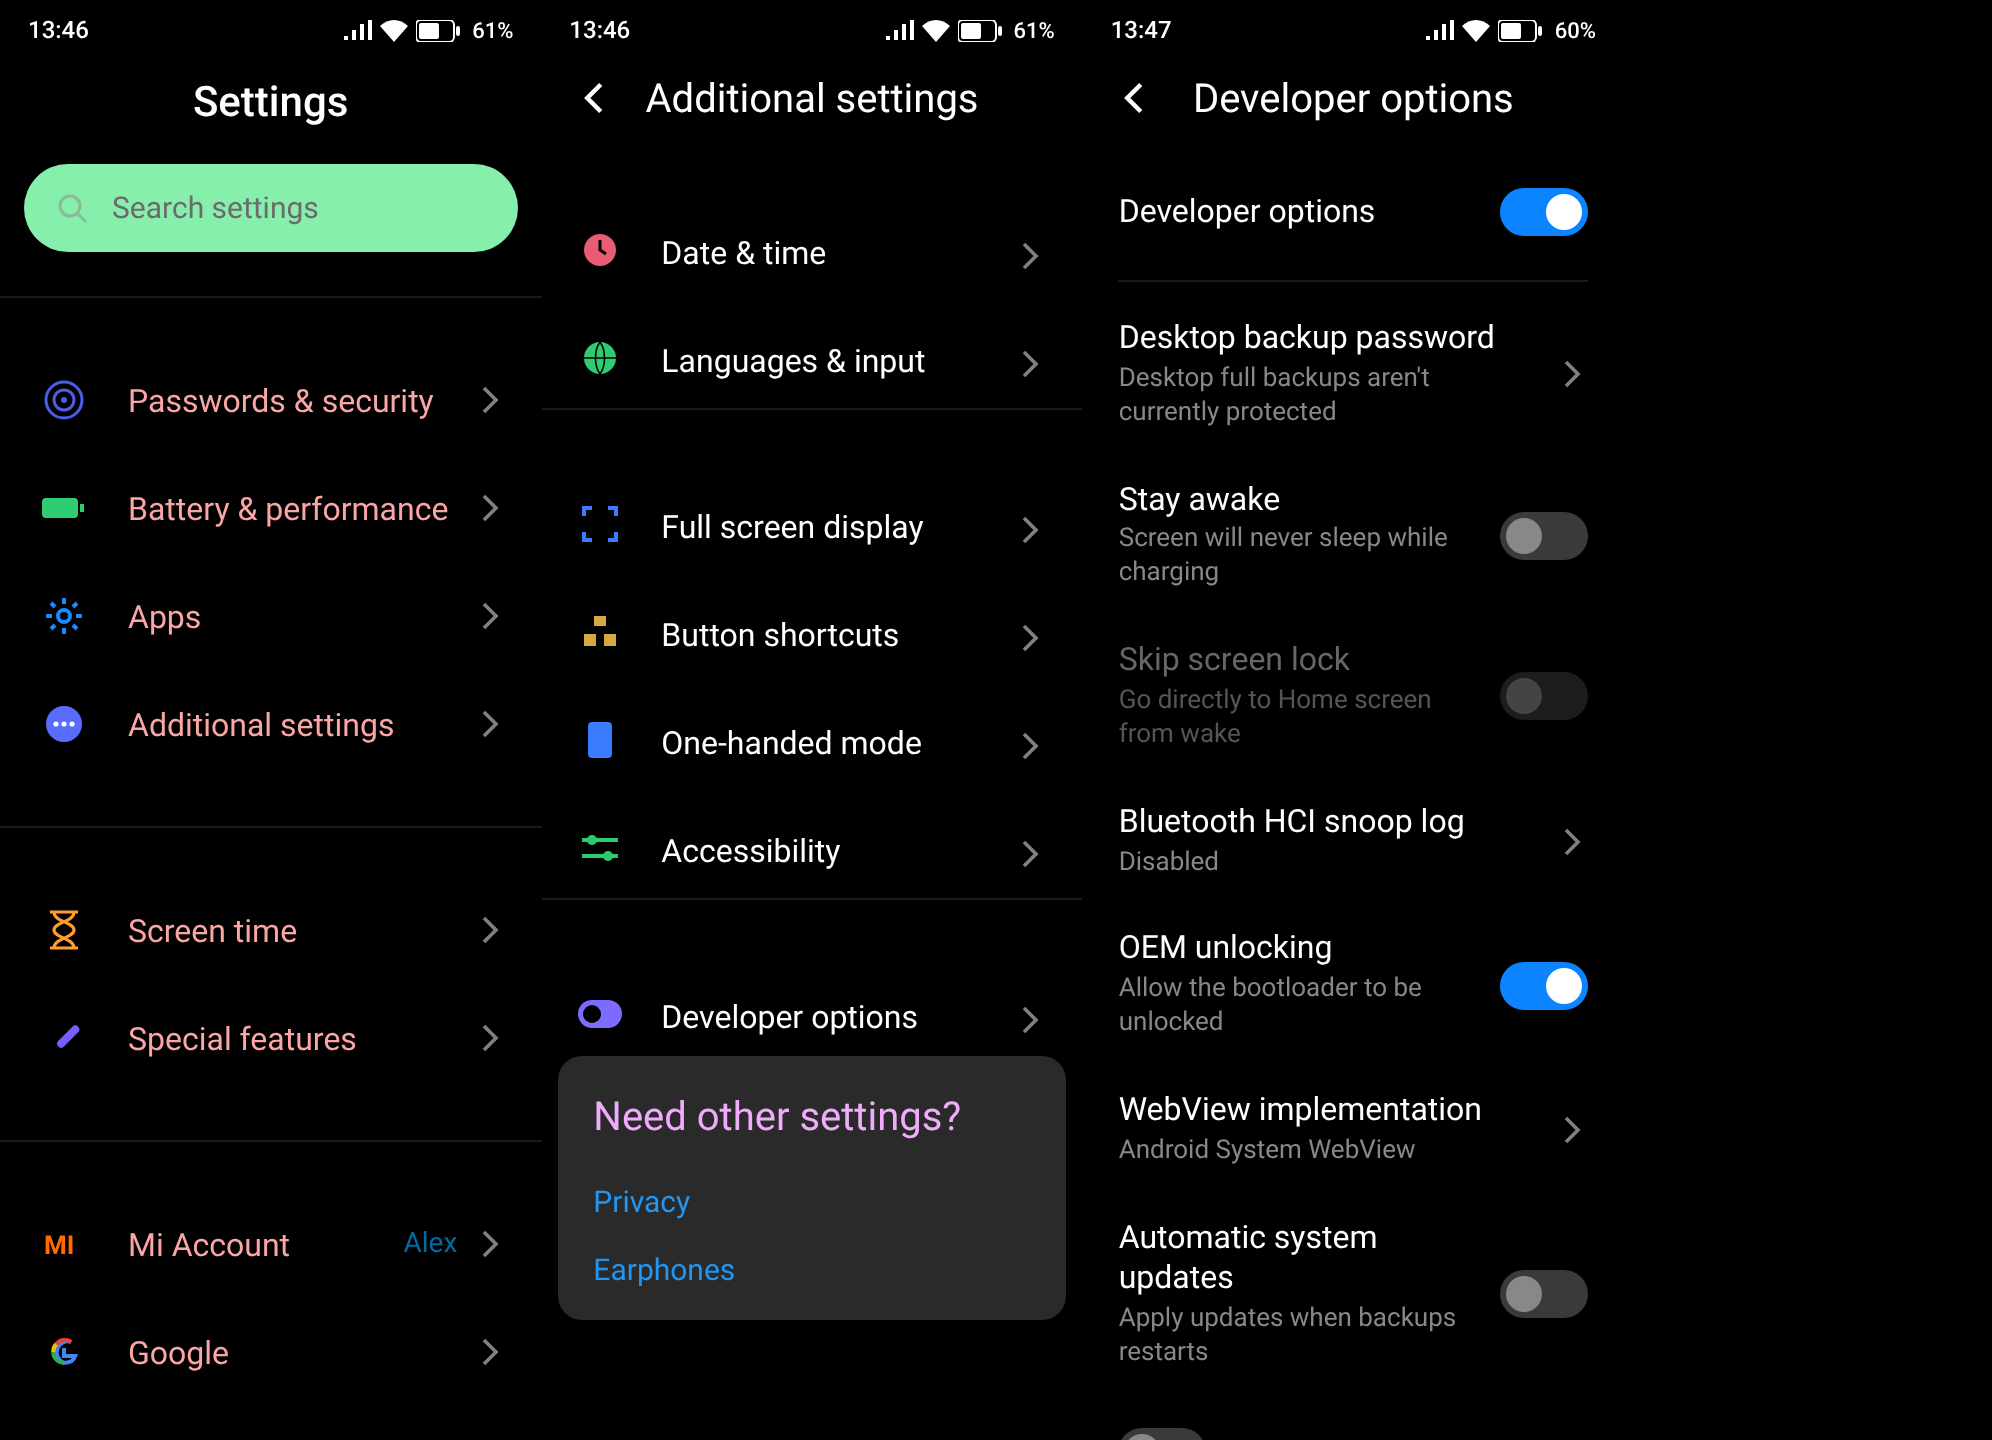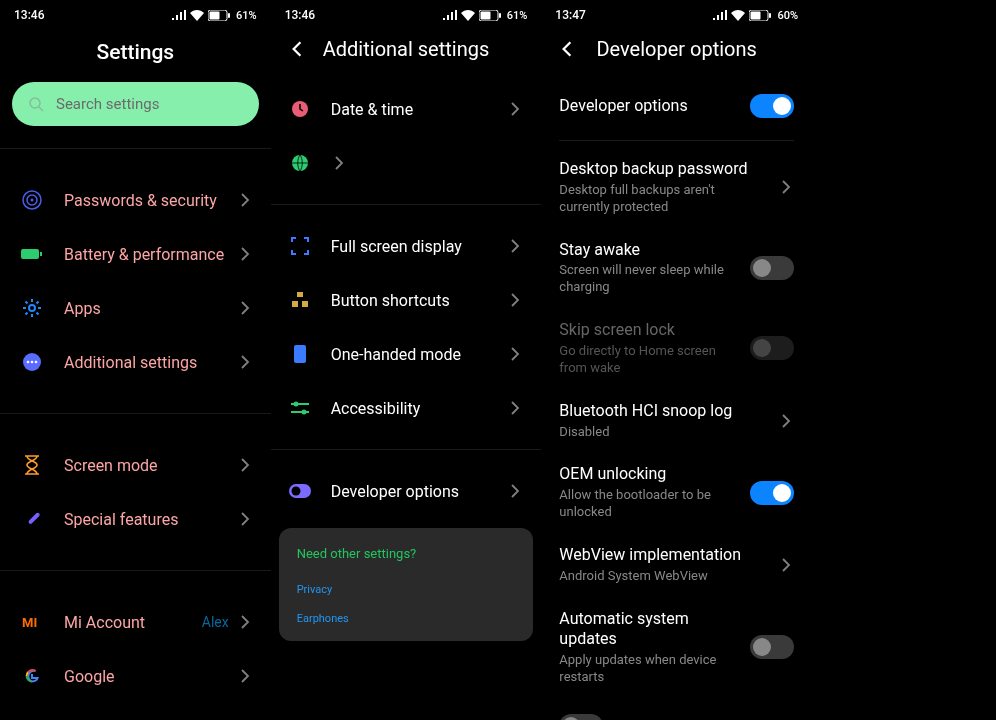--- a/index.html
+++ b/index.html
@@ -24,28 +24,28 @@
   .divider { height: 1px; background: #1a1a1a; margin: 0; }
   .section-gap { height: 24px; }
 
   .row { display: flex; align-items: center; padding: 0 18px; min-height: 54px; cursor: pointer; }
   .row .icon-slot { width: 28px; height: 28px; display: flex; align-items: center; justify-content: center; margin-right: 18px; flex-shrink: 0; }
   .row .label { flex: 1; font-size: 16px; color: #fca5a5; }
   .row .value { font-size: 14px; color: #0369a1; margin-right: 8px; }
   .row .chev { width: 16px; height: 16px; opacity: .5; flex-shrink: 0; }
 
   
-  .arow { display: flex; align-items: center; padding: 0 18px; min-height: 54px; cursor: pointer; }
+  .arow { display: flex; align-items: flex-end; padding: 0 18px; min-height: 54px; cursor: pointer; }
   .arow .icon-slot { width: 22px; height: 22px; display: flex; align-items: center; justify-content: center; margin-right: 20px; flex-shrink: 0; }
   .arow .label { flex: 1; font-size: 16px; }
   .arow .chev { width: 16px; height: 16px; opacity: .5; }
 
   .card { margin: 10px 8px 0; background: #2a2a2a; border-radius: 12px; padding: 18px 18px 8px; }
-  .card-title { font-size: 13px; color: #22c55e; margin-bottom: 14px; }
-  .card-link { display: block; color: #2196f3; font-size: 11px; padding: 8px 0; cursor: pointer; }
+  .card-title { font-size: 20px; color: #f0abfc; margin-bottom: 14px; }
+  .card-link { display: block; color: #2196f3; font-size: 15px; padding: 8px 0; cursor: pointer; }
 
   
   .drow { display: flex; align-items: center; padding: 12px 18px; min-height: 56px; cursor: pointer; }
   .drow .texts { flex: 1; padding-right: 10px; }
   .drow .title { font-size: 16px; color: #fff; line-height: 1.3; }
   .drow .sub { font-size: 13px; color: #888; line-height: 1.3; margin-top: 2px; }
   .drow.disabled .title { color: #666; }
   .drow.disabled .sub { color: #555; }
   .drow .chev { width: 16px; height: 16px; opacity: .5; flex-shrink: 0; }
 
@@ -151,21 +151,21 @@
     <div class="section-gap"></div>
     <div class="divider"></div>
     <div class="section-gap"></div>
 
     <div class="row">
       <div class="icon-slot">
           <svg width="18" height="20" viewBox="0 0 18 20">
             <path d="M2 1h14M2 19h14M4 1c0 5 10 5 10 9s-10 4-10 9M14 1c0 5-10 5-10 9s10 4 10 9" fill="none" stroke="#ff9d2e" stroke-width="1.6"></path>
           </svg>
         </div>
-      <span class="label">Screen mode</span>
+      <span class="label">Screen time</span>
       <svg class="chev" viewBox="0 0 16 16">
           <path d="M5 2l6 6-6 6" fill="none" stroke="#fff" stroke-width="1.8"></path>
         </svg>
     </div>
     <div class="row">
       <div class="icon-slot">
           <svg width="20" height="20" viewBox="0 0 20 20">
             <rect x="9" y="1" width="4" height="14" rx="2" transform="rotate(45 10 10)" fill="#7b5cff"></rect>
           </svg>
         </div>
@@ -249,20 +249,21 @@
           <path d="M5 2l6 6-6 6" fill="none" stroke="#fff" stroke-width="1.8"></path>
         </svg>
     </div>
     <div class="arow">
       <div class="icon-slot">
           <svg width="18" height="18" viewBox="0 0 18 18">
             <circle cx="9" cy="9" r="8" fill="#2ecc71"></circle>
             <path d="M1 9h16M9 1c3 4 3 12 0 16M9 1c-3 4-3 12 0 16" stroke="#000" stroke-width=".8" fill="none"></path>
           </svg>
         </div>
+      <span class="label">Languages &amp; input</span>
       <svg class="chev" viewBox="0 0 16 16">
           <path d="M5 2l6 6-6 6" fill="none" stroke="#fff" stroke-width="1.8"></path>
         </svg>
     </div>
 
     <div style="height:14px"></div>
       <div class="divider"></div>
       <div style="height:14px"></div>
 
     <div class="arow">
@@ -436,21 +437,21 @@
         <div class="sub">Android System WebView</div>
       </div>
       <svg class="chev" viewBox="0 0 16 16">
           <path d="M5 2l6 6-6 6" fill="none" stroke="#fff" stroke-width="1.8"></path>
         </svg>
     </div>
 
     <div class="drow">
       <div class="texts">
         <div class="title">Automatic system updates</div>
-        <div class="sub">Apply updates when device restarts</div>
+        <div class="sub">Apply updates when backups restarts</div>
       </div>
       <div class="toggle off">
           <div class="knob"></div>
         </div>
     </div>
 
     <div class="drow">
       <div class="toggle off">
           <div class="knob"></div>
         </div>

